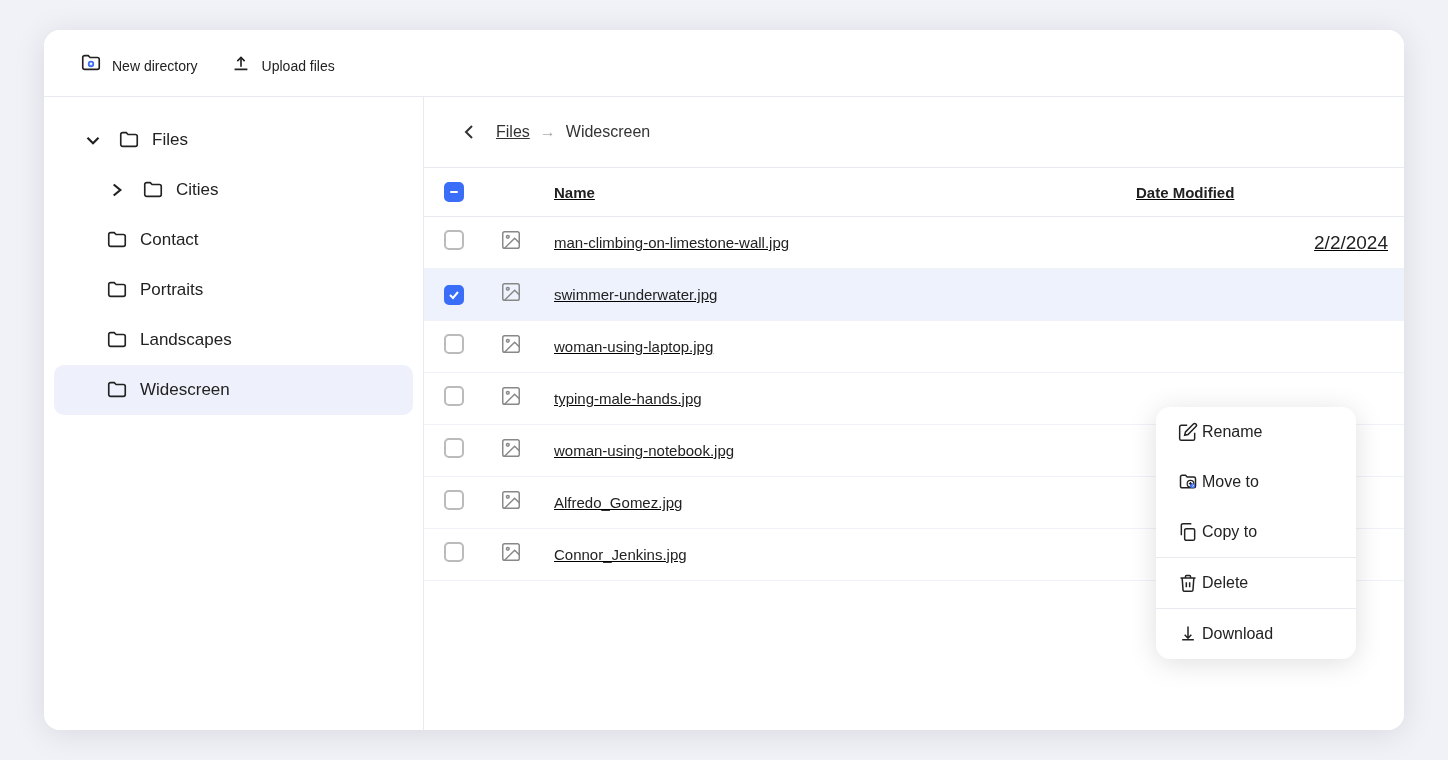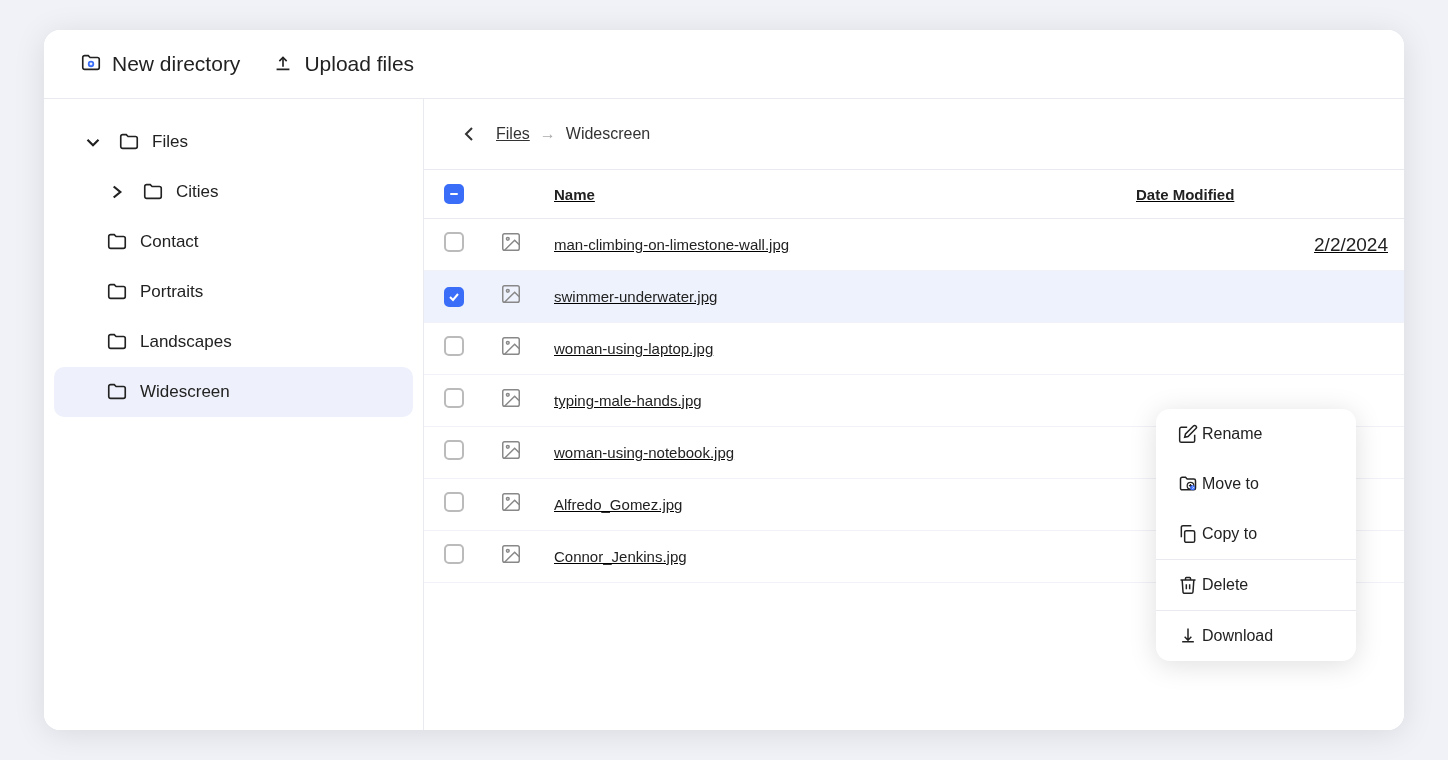--- a/index.html
+++ b/index.html
@@ -24,23 +24,23 @@
     .toolbar {
       display: flex;
       align-items: center;
       gap: 32px;
       padding: 22px 36px;
       border-bottom: 1.5px solid #e8eaf0;
       background: #fff;
     }
     .toolbar-btn {
       display: flex;
-      align-items: flex-start;
+      align-items: flex-end;
       gap: 10px;
-      font-size: 21px;
+      font-size: 14px;
       color: #222;
       cursor: pointer;
       background: none;
       border: none;
       font-weight: 400;
     }
     .toolbar-btn svg { width: 22px; height: 22px; }
     .main-area {
       display: flex;
       flex: 1;

